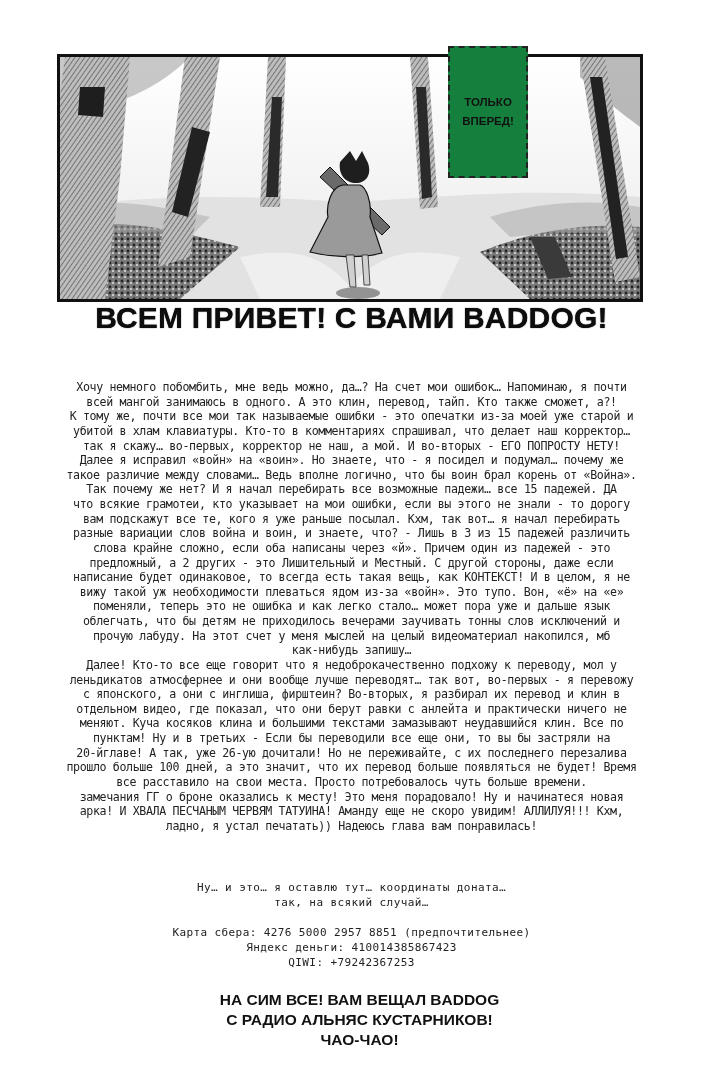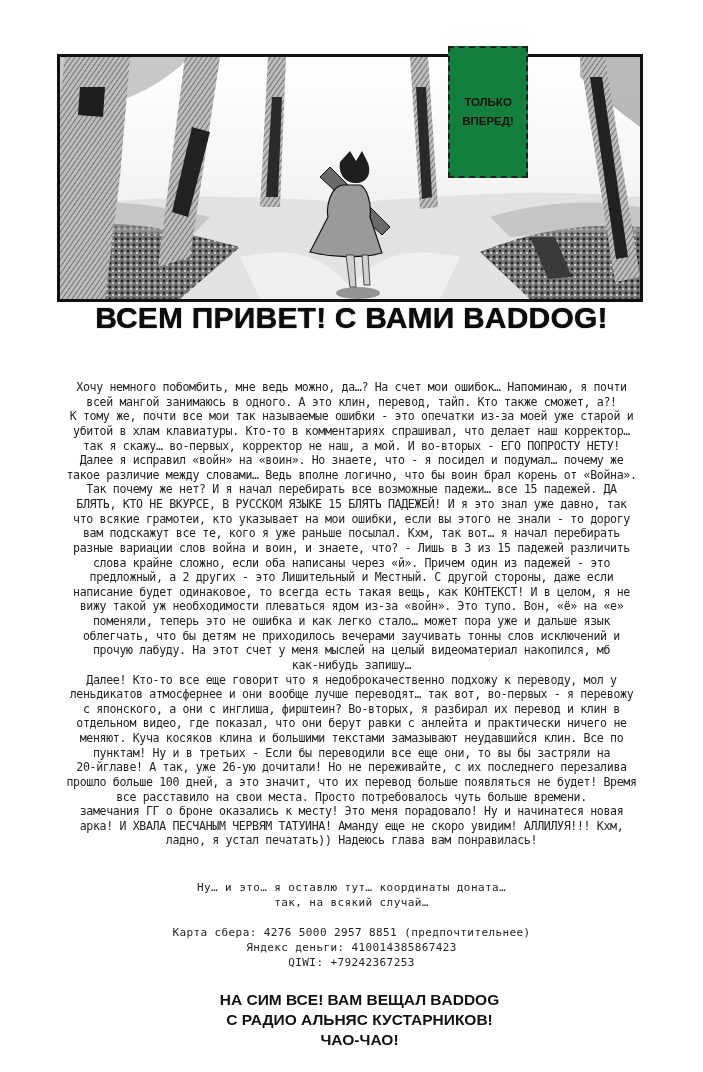--- a/index.html
+++ b/index.html
@@ -111,21 +111,20 @@
 
 <div class="body-text" id="body-text">
     <span class="ln">Хочу немного побомбить, мне ведь можно, да…? На счет мои ошибок… Напоминаю, я почти</span>
     <span class="ln">всей мангой занимаюсь в одного. А это клин, перевод, тайп. Кто также сможет, а?!</span>
     <span class="ln">К тому же, почти все мои так называемые ошибки - это опечатки из-за моей уже старой и</span>
     <span class="ln">убитой в хлам клавиатуры. Кто-то в комментариях спрашивал, что делает наш корректор…</span>
     <span class="ln">так я скажу… во-первых, корректор не наш, а мой. И во-вторых - ЕГО ПОПРОСТУ НЕТУ!</span>
     <span class="ln">Далее я исправил «войн» на «воин». Но знаете, что - я посидел и подумал… почему же</span>
     <span class="ln">такое различие между словами… Ведь вполне логично, что бы воин брал корень от «Война».</span>
     <span class="ln">Так почему же нет? И я начал перебирать все возможные падежи… все 15 падежей. ДА</span>
-    <span class="ln">БЛЯТЬ, КТО НЕ ВКУРСЕ, В РУССКОМ ЯЗЫКЕ 15 БЛЯТЬ ПАДЕЖЕЙ! И я это знал уже давно, так</span>
     <span class="ln">что всякие грамотеи, кто указывает на мои ошибки, если вы этого не знали - то дорогу</span>
     <span class="ln">вам подскажут все те, кого я уже раньше посылал. Кхм, так вот… я начал перебирать</span>
     <span class="ln">разные вариации слов война и воин, и знаете, что? - Лишь в 3 из 15 падежей различить</span>
     <span class="ln">слова крайне сложно, если оба написаны через «й». Причем один из падежей - это</span>
     <span class="ln">предложный, а 2 других - это Лишительный и Местный. С другой стороны, даже если</span>
     <span class="ln">написание будет одинаковое, то всегда есть такая вещь, как КОНТЕКСТ! И в целом, я не</span>
     <span class="ln">вижу такой уж необходимости плеваться ядом из-за «войн». Это тупо. Вон, «ё» на «е»</span>
     <span class="ln">поменяли, теперь это не ошибка и как легко стало… может пора уже и дальше язык</span>
     <span class="ln">облегчать, что бы детям не приходилось вечерами заучивать тонны слов исключений и</span>
     <span class="ln">прочую лабуду. На этот счет у меня мыслей на целый видеоматериал накопился, мб</span>

